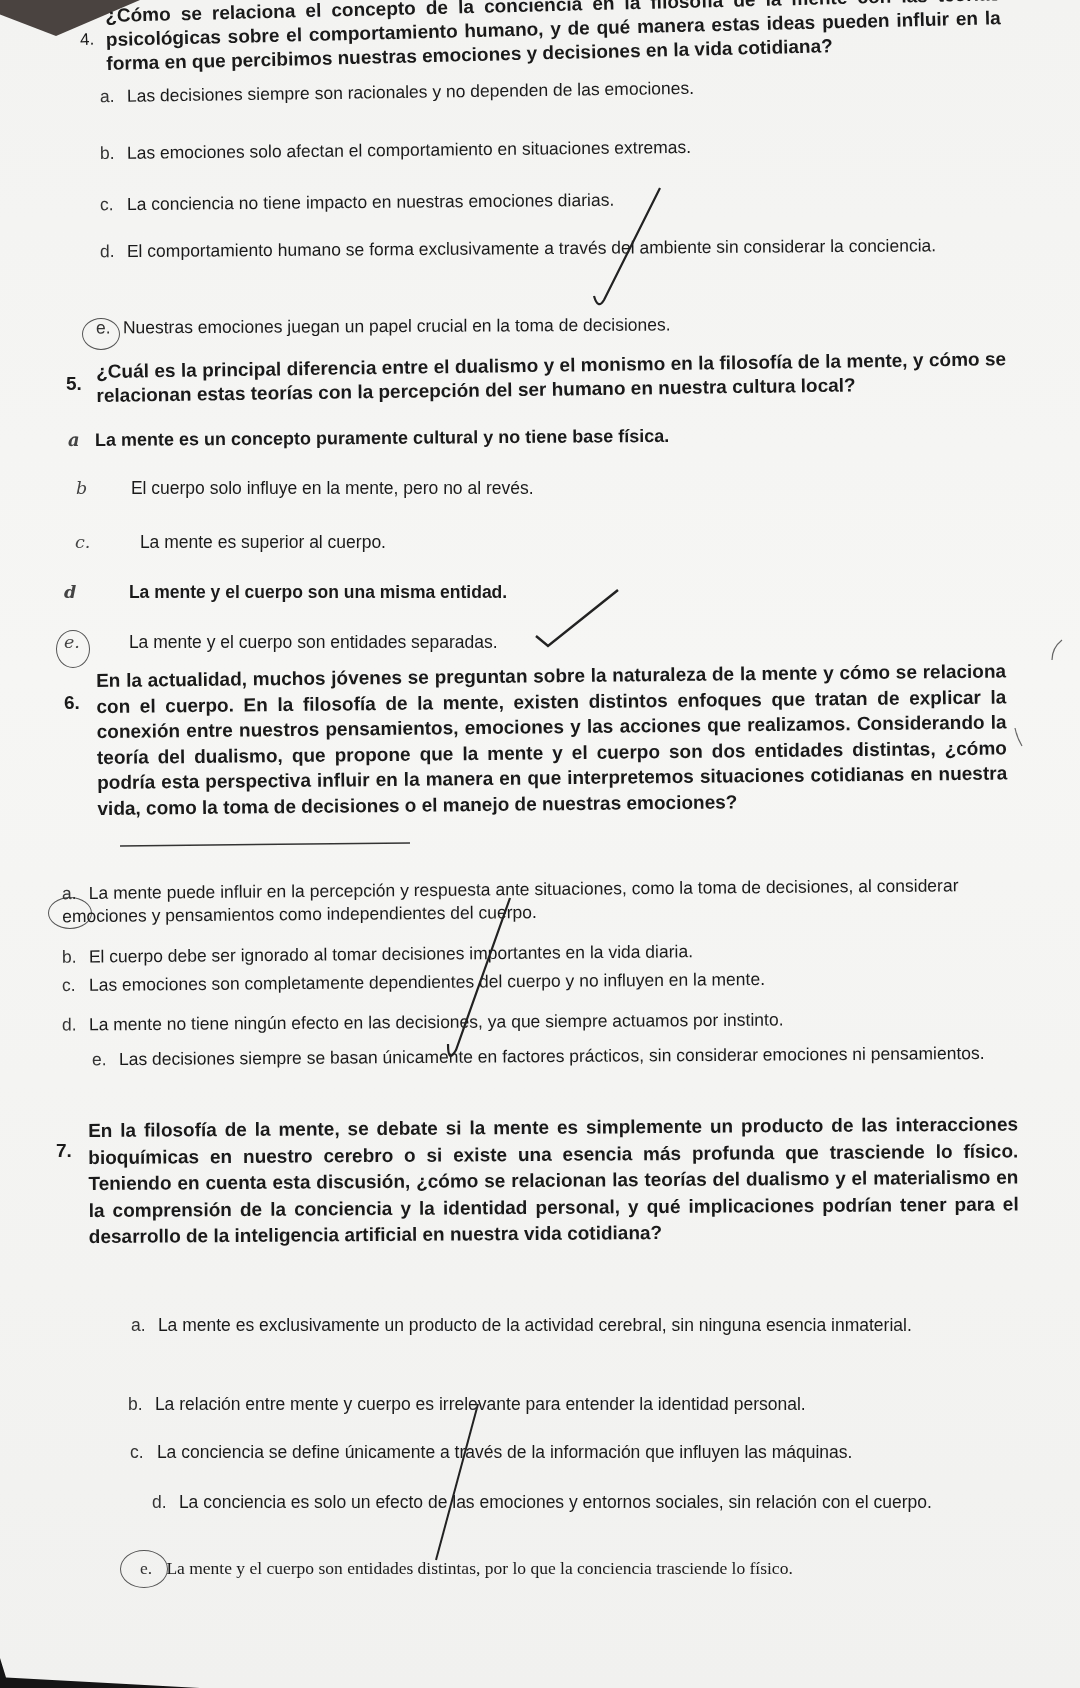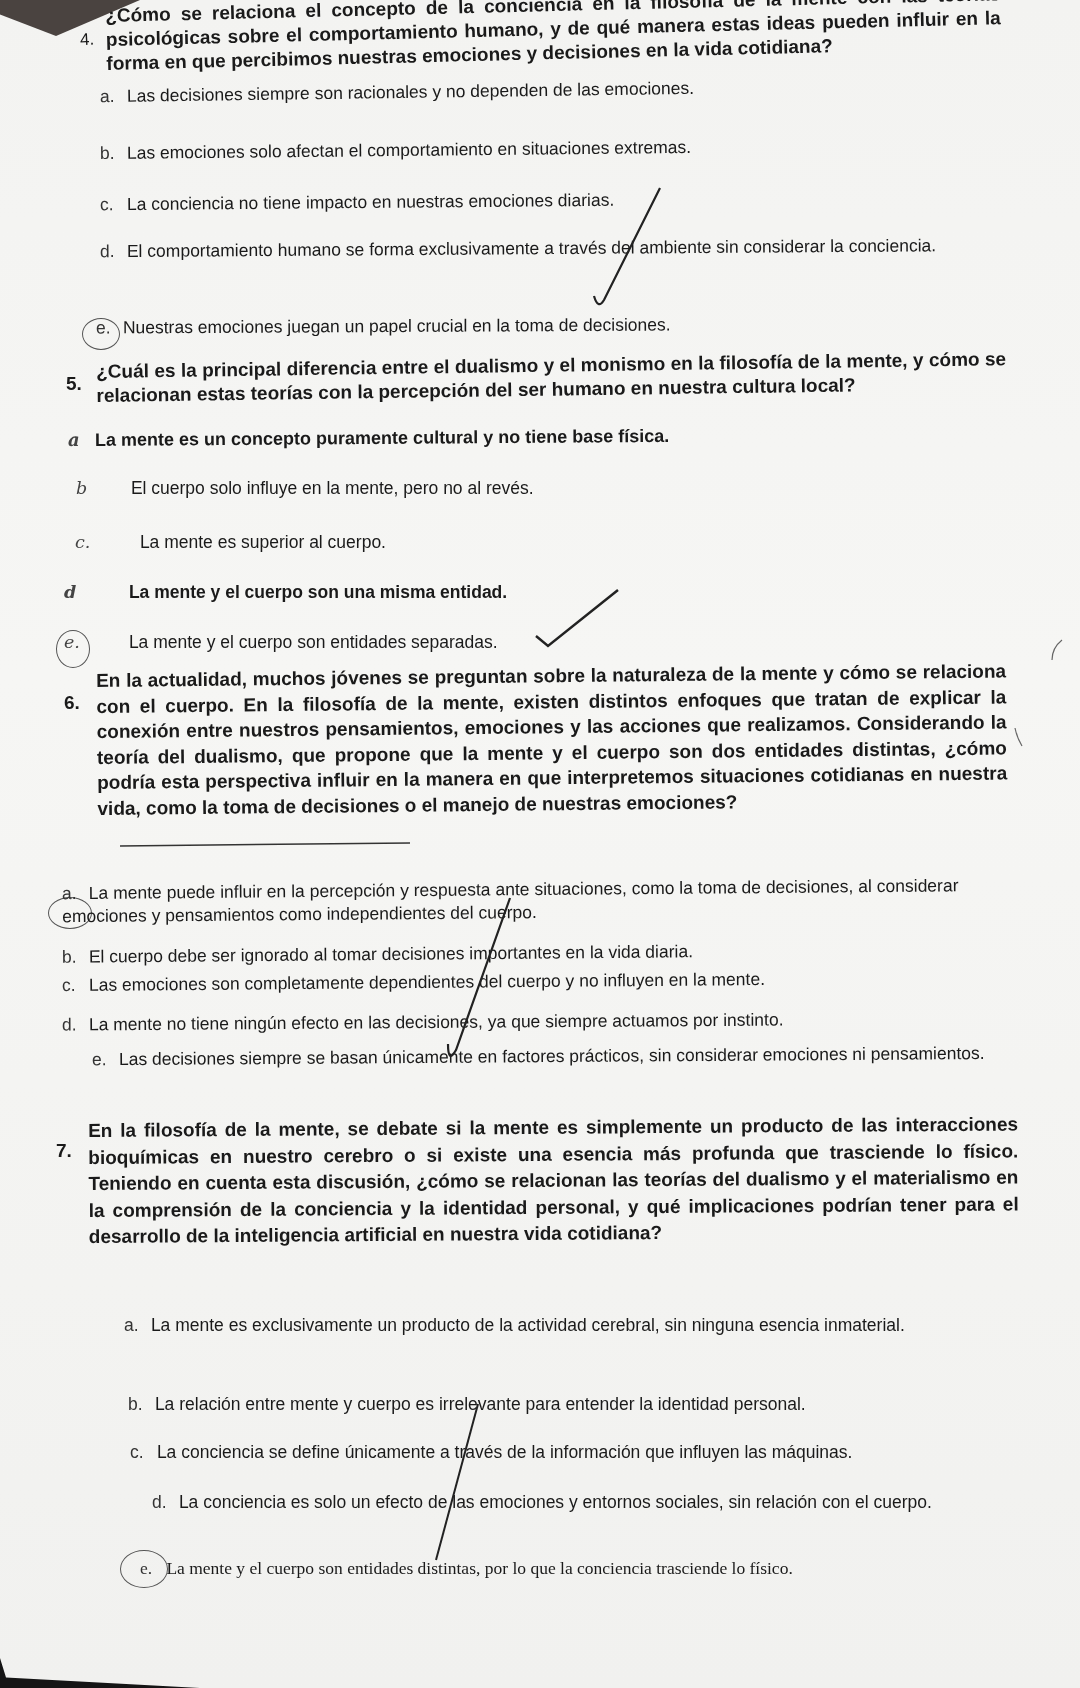--- a/index.html
+++ b/index.html
@@ -114,21 +114,21 @@
   <div class="opt" style="left:92px;top:1044px;width:930px;transform:rotate(-0.4deg);">
     <span class="opt-label">e.</span>
     <span>Las decisiones siempre se basan únicamente en factores prácticos, sin considerar emociones ni pensamientos.</span>
   </div>
 </div>
 
 <div>
   <span class="q-num" style="left:56px;top:1140px;">7.</span>
   <div class="q q-text" style="left:88px;top:1118px;width:930px;line-height:26.5px;transform:rotate(-0.4deg);transform-origin:left top;">En la filosofía de la mente, se debate si la mente es simplemente un producto de las interacciones bioquímicas en nuestro cerebro o si existe una esencia más profunda que trasciende lo físico. Teniendo en cuenta esta discusión, ¿cómo se relacionan las teorías del dualismo y el materialismo en la comprensión de la conciencia y la identidad personal, y qué implicaciones podrían tener para el desarrollo de la inteligencia artificial en nuestra vida cotidiana?</div>
 
-  <div class="opt" style="left:124px;top:1312px;width:895px;line-height:26px;">
+  <div class="opt" style="left:131px;top:1312px;width:895px;line-height:26px;">
     <span class="opt-label">a.</span>
     <span>La mente es exclusivamente un producto de la actividad cerebral, sin ninguna esencia inmaterial.</span>
   </div>
   <div class="opt" style="left:128px;top:1392px;">
     <span class="opt-label">b.</span>
     <span>La relación entre mente y cuerpo es irrelevante para entender la identidad personal.</span>
   </div>
   <div class="opt" style="left:130px;top:1440px;">
     <span class="opt-label">c.</span>
     <span>La conciencia se define únicamente a través de la información que influyen las máquinas.</span>

